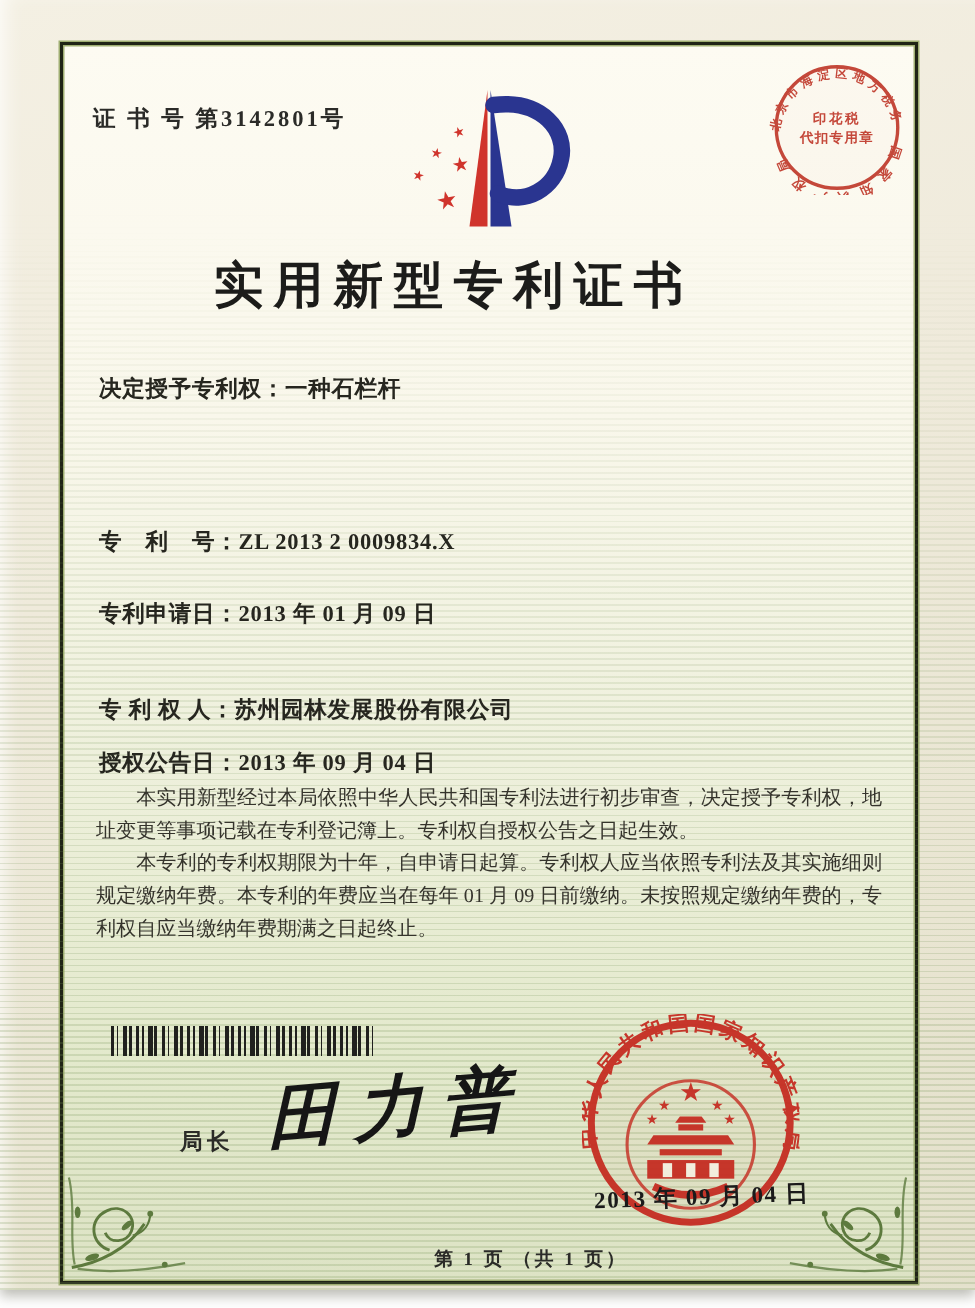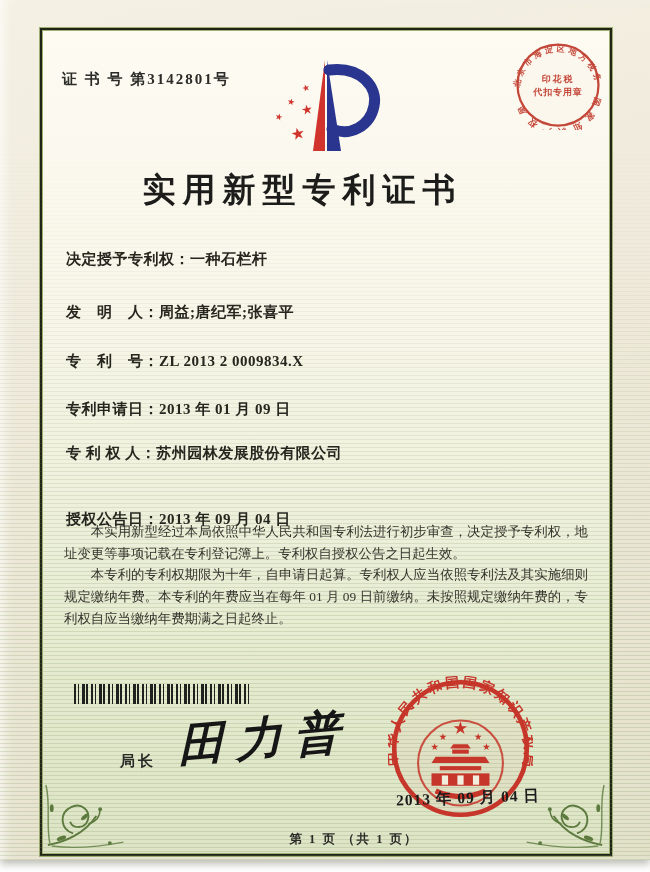--- a/index.html
+++ b/index.html
@@ -86,33 +86,30 @@
     <text font-size="9.5" fill="#c0392b" letter-spacing="7" font-weight="bold">
       <textPath href="#taxArcBottom" startOffset="5">国家知识产权局</textPath>
     </text>
     <text x="50" y="47" font-size="10" fill="#c0392b" text-anchor="middle" font-weight="bold" letter-spacing="2">印花税</text>
     <text x="50" y="61" font-size="10" fill="#c0392b" text-anchor="middle" font-weight="bold" letter-spacing="1">代扣专用章</text>
   </svg>
 
   <div class="field" style="top:250px">
     <span>决定授予专利权：</span><span>一种石栏杆</span>
   </div>
-  <div class="field" style="top:303px">
-    <span>发　明　人：</span><span>周益;唐纪军;张喜平</span>
-  </div>
   <div class="field" style="top:352px">
     <span>专　利　号：</span><span>ZL 2013 2 0009834.X</span>
   </div>
   <div class="field" style="top:400px">
     <span>专利申请日：</span><span>2013 年 01 月 09 日</span>
   </div>
-  <div class="field" style="top:444px">
+  <div class="field" style="top:464px">
     <span>专 利 权 人：</span><span>苏州园林发展股份有限公司</span>
   </div>
-  <div class="field" style="top:510px">
+  <div class="field" style="top:499px">
     <span>授权公告日：</span><span>2013 年 09 月 04 日</span>
   </div>
 
   <div class="paras">
     <p>本实用新型经过本局依照中华人民共和国专利法进行初步审查，决定授予专利权，地址变更等事项记载在专利登记簿上。专利权自授权公告之日起生效。</p>
     <p>本专利的专利权期限为十年，自申请日起算。专利权人应当依照专利法及其实施细则规定缴纳年费。本专利的年费应当在每年 01 月 09 日前缴纳。未按照规定缴纳年费的，专利权自应当缴纳年费期满之日起终止。</p>
   </div>
 
   <div class="barcode"></div>
 

